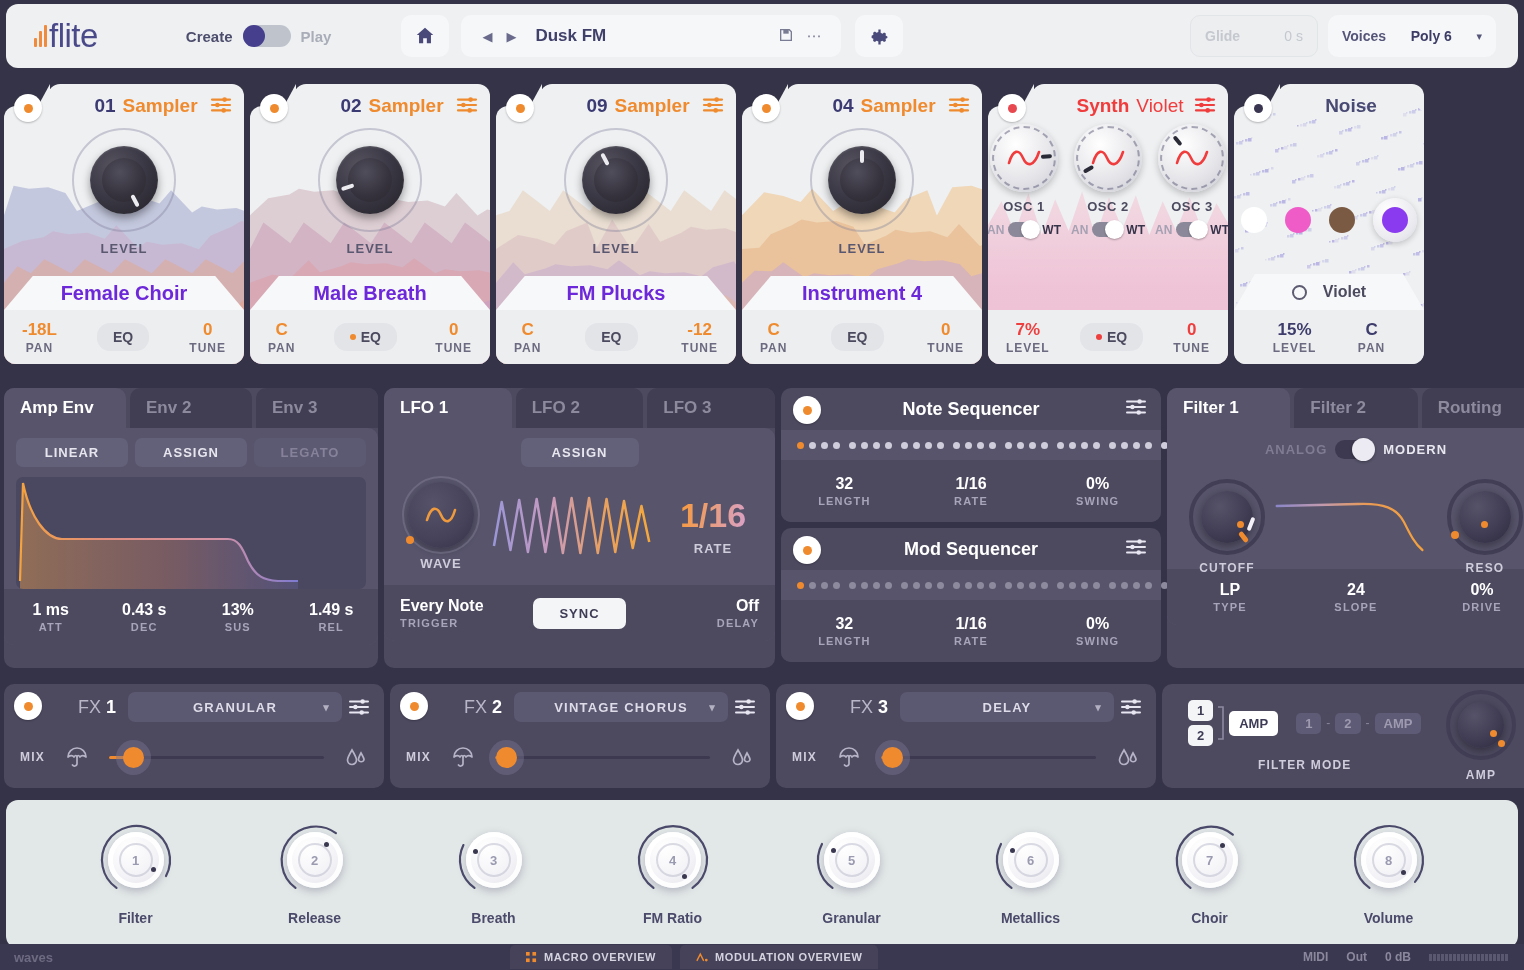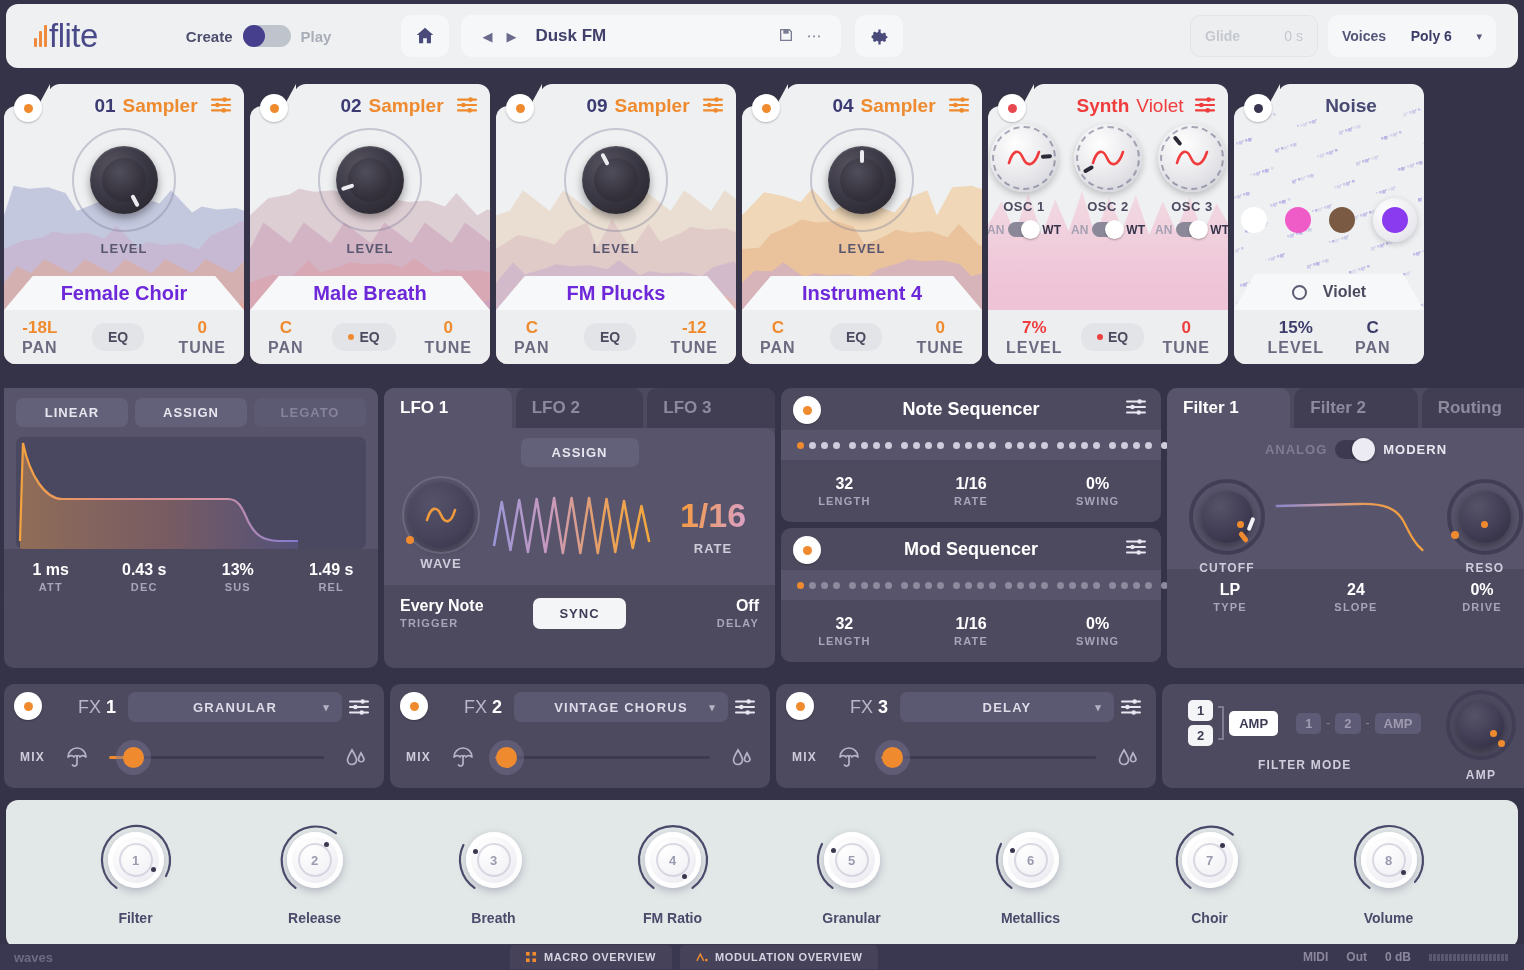--- a/index.html
+++ b/index.html
@@ -117,21 +117,21 @@
   }
   .name-plate span { font-size: 20px; font-weight: bold; color: #6d28d9; }
   .src-foot {
     position:absolute; left:0; bottom:0; width:100%; height: 54px; background: #eceef0;
     display:flex; align-items:center; justify-content:space-between; padding: 0 18px;
   }
   .footcol { display:flex; flex-direction:column; align-items:center; }
   .footcol .v { font-size: 17px; font-weight: bold; color: #ef8b2e; }
   .footcol .v.red { color: #ef3e3e; }
   .footcol .v.blue { color: #3d3c6b; }
-  .footcol .l { font-size: 16px; font-weight: bold; color: #6c6a80; letter-spacing: 1px; margin-top: 1px; }
+  .footcol .l { font-size: 12px; font-weight: bold; color: #6c6a80; letter-spacing: 1px; margin-top: 1px; }
   .eqbtn { background: #e2e4e8; border-radius: 13px; padding: 6px 16px; font-size: 14px;
            font-weight: bold; color:#4b4a5f; display:flex; align-items:center; gap:5px; }
   .eqdot { width: 6px; height: 6px; border-radius:50%; background:#ef8b2e; display:block; }
   .eqdot.red { background:#ef3e3e; }
 
   
   .oscrow { position:absolute; left:0; top: 18px; width:100%; display:flex; justify-content:center; gap: 10px; }
   .osc { display:flex; flex-direction:column; align-items:center; width: 74px; }
   .osc-knob { width: 68px; height: 68px; border-radius:50%; position:relative;
     background: radial-gradient(circle at 38% 30%, #ffffff 0%, #e6e6ea 55%, #c8c8d2 100%);
@@ -974,20 +974,25 @@
               <span class="l">PAN</span>
       </div>
     </div>
   </div>
       </div>
     </div>
 
   <div class="midrow">
 
     <div class="panel" style="width:374px;">
+      <div class="tabs">
+        <div class="tab active">Amp Env</div>
+        <div class="tab">Env 2</div>
+        <div class="tab">Env 3</div>
+      </div>
       <div class="panel-inner">
         <div class="pillrow">
           <div class="pill">LINEAR</div>
           <div class="pill">ASSIGN</div>
           <div class="pill off">LEGATO</div>
         </div>
         <div class="envgraph">
           <svg width="350" height="112" viewBox="0 0 350 112" preserveAspectRatio="none">
             <defs>
               <linearGradient id="envf" x1="0" y1="0" x2="1" y2="0">

